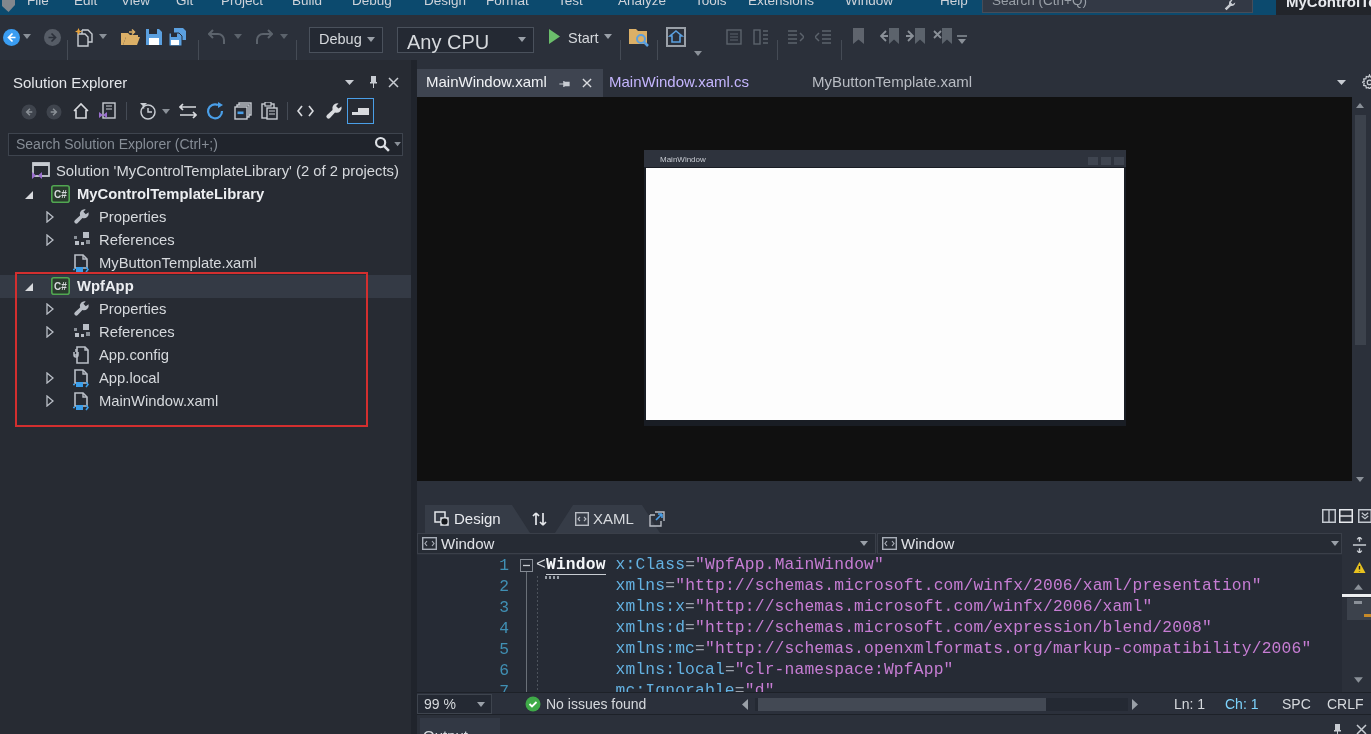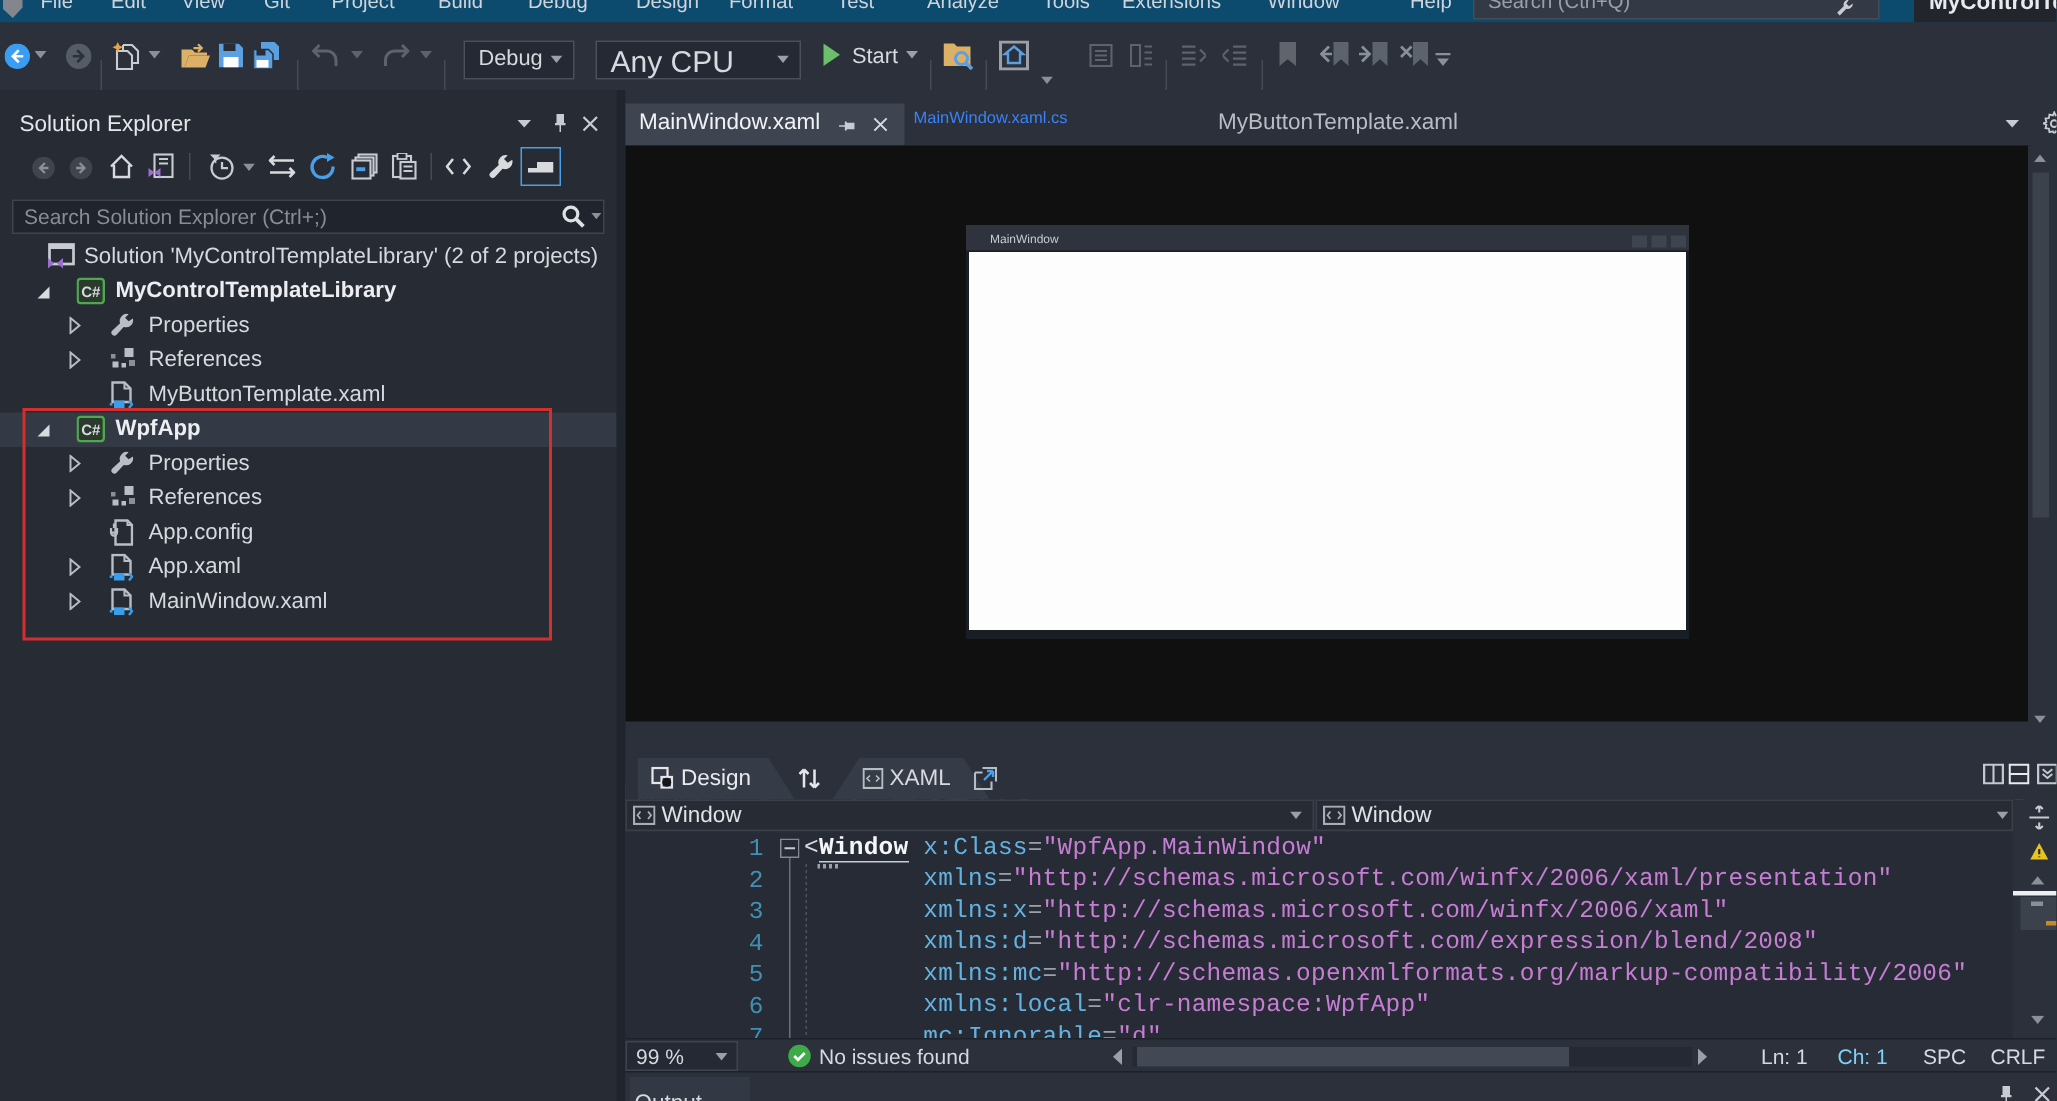--- a/index.html
+++ b/index.html
@@ -359,21 +359,21 @@
       <div class="tree-row" style="top:207px;">
         <svg style="position:absolute;left:46px;top:5px;" width="8" height="12" viewBox="0 0 8 12">
           <path d="M1 1 L7 6 L1 11 Z" fill="none" stroke="#b9bec6" stroke-width="1.3"></path>
         </svg>
         <span style="position:absolute;left:73px;top:2px;"><svg width="16" height="19" viewBox="0 0 16 19">
             <path d="M2 1 h8 l4 4 v9 H2 z" fill="none" stroke="#b9bec6" stroke-width="1.6"></path>
             <path d="M10 1 v4 h4" fill="none" stroke="#b9bec6" stroke-width="1.4"></path>
             <rect x="3" y="13" width="7" height="5" fill="#3b9eea"></rect>
             <path d="M2 15.5 l-2 0 M13 13 l2 2.5 -2 2.5" stroke="#3b9eea" stroke-width="1.6" fill="none"></path>
           </svg></span>
-        <span class="lbl" style="left:99px;">App.xaml</span>
+        <span class="lbl" style="left:99px;">App.local</span>
       </div>
       <div class="tree-row" style="top:230px;">
         <svg style="position:absolute;left:46px;top:5px;" width="8" height="12" viewBox="0 0 8 12">
           <path d="M1 1 L7 6 L1 11 Z" fill="none" stroke="#b9bec6" stroke-width="1.3"></path>
         </svg>
         <span style="position:absolute;left:73px;top:2px;"><svg width="16" height="19" viewBox="0 0 16 19">
             <path d="M2 1 h8 l4 4 v9 H2 z" fill="none" stroke="#b9bec6" stroke-width="1.6"></path>
             <path d="M10 1 v4 h4" fill="none" stroke="#b9bec6" stroke-width="1.4"></path>
             <rect x="3" y="13" width="7" height="5" fill="#3b9eea"></rect>
             <path d="M2 15.5 l-2 0 M13 13 l2 2.5 -2 2.5" stroke="#3b9eea" stroke-width="1.6" fill="none"></path>
@@ -388,21 +388,21 @@
 
   <div class="abs" style="left:417px;top:60px;width:954px;height:37px;background:#2b303a;">
     <div class="abs" style="left:0;top:9px;width:186px;height:28px;background:#3e4450;"></div>
     <span class="abs" style="left:9px;top:13px;font-size:15px;color:#f0f2f5;">MainWindow.xaml</span>
     <svg class="abs" style="left:142px;top:18px;transform:rotate(90deg);" width="11" height="12" viewBox="0 0 11 14">
         <path d="M3 1 h5 v6 h1 v1.5 h-3 V13 h-1 V8.5 H2 V7 h1 z" fill="#c8ccd2"></path>
       </svg>
     <svg class="abs" style="left:165px;top:18px;" width="10" height="10" viewBox="0 0 11 11">
         <path d="M1 1 L10 10 M10 1 L1 10" stroke="#d8dade" stroke-width="1.5"></path>
       </svg>
-    <span class="abs" style="left:192px;top:13px;font-size:11px;color:#3b82f6;">MainWindow.xaml.cs</span>
+    <span class="abs" style="left:192px;top:13px;font-size:15px;color:#c4b5fd;">MainWindow.xaml.cs</span>
     <span class="abs" style="left:395px;top:13px;font-size:15px;color:#b8bcc3;">MyButtonTemplate.xaml</span>
     <svg class="abs" style="left:920px;top:20px;" width="10" height="6" viewBox="0 0 10 6">
         <path d="M0 0 h9 l-4.5 5 z" fill="#c8ccd2"></path>
       </svg>
     <svg class="abs" style="left:945px;top:14px;" width="15" height="15" viewBox="0 0 16 16">
         <path d="M8 1 l1 2.2 2.4-.6 .4 2.4 2.4 .4 -.6 2.4 2.2 1 -2.2 1 .6 2.4 -2.4 .4 -.4 2.4 -2.4-.6 -1 2.2 -1-2.2 -2.4 .6 -.4-2.4 -2.4-.4 .6-2.4 -2.2-1 2.2-1 -.6-2.4 2.4-.4 .4-2.4 2.4 .6 z" fill="none" stroke="#c8ccd2" stroke-width="1.3"></path>
         <circle cx="8" cy="9" r="2.4" fill="none" stroke="#c8ccd2" stroke-width="1.3"></circle>
       </svg>
   </div>
 

